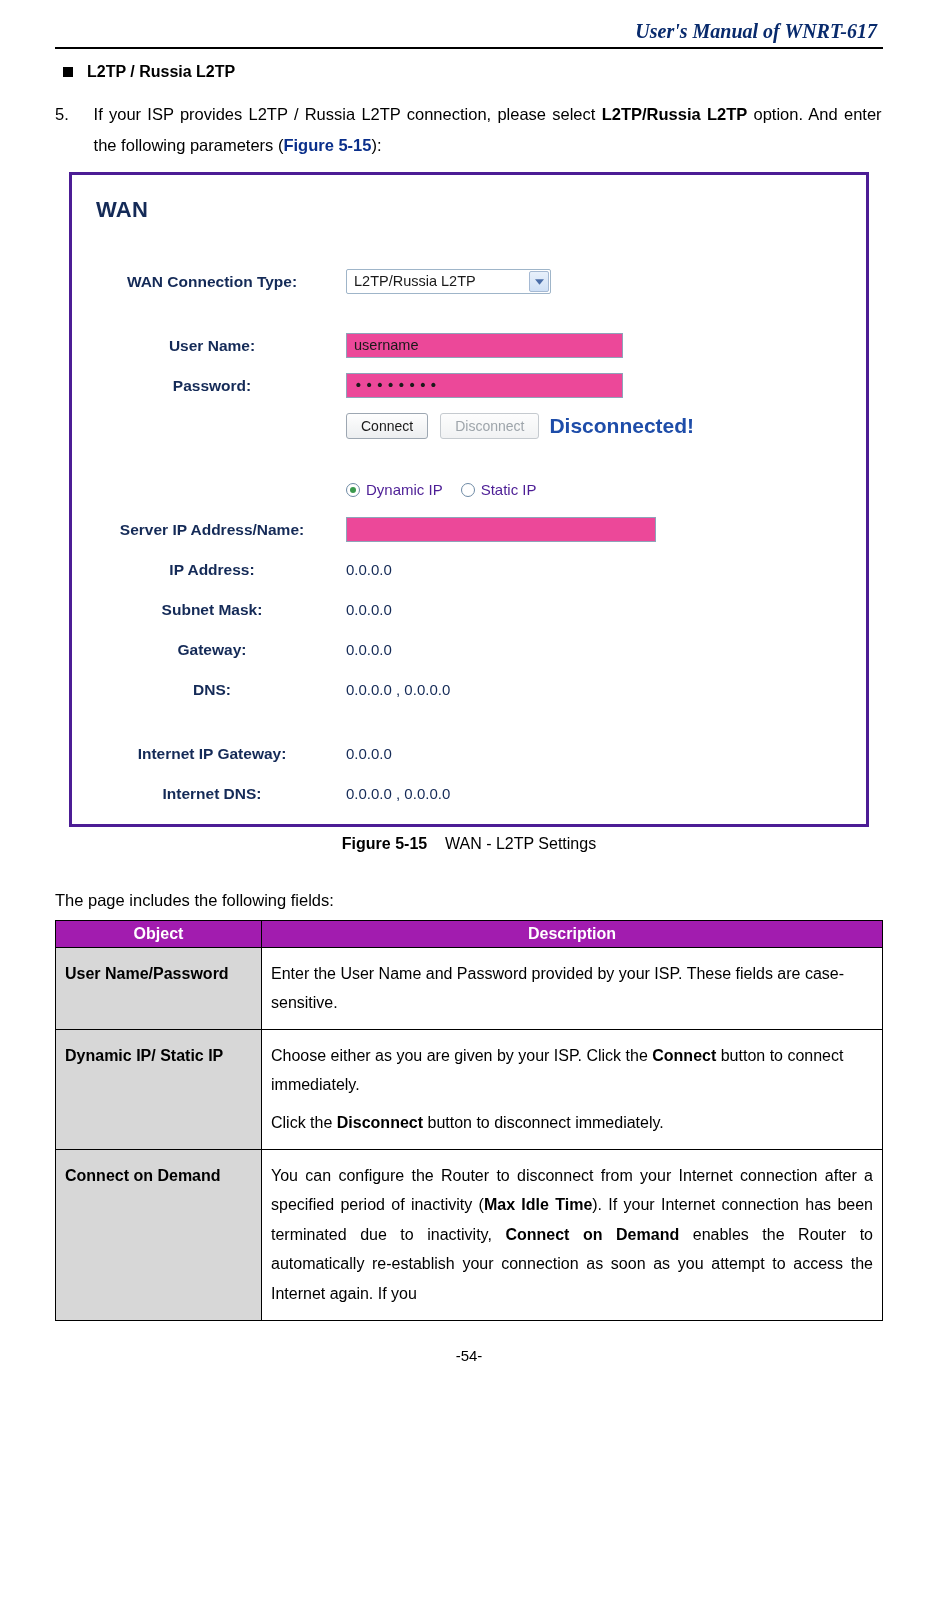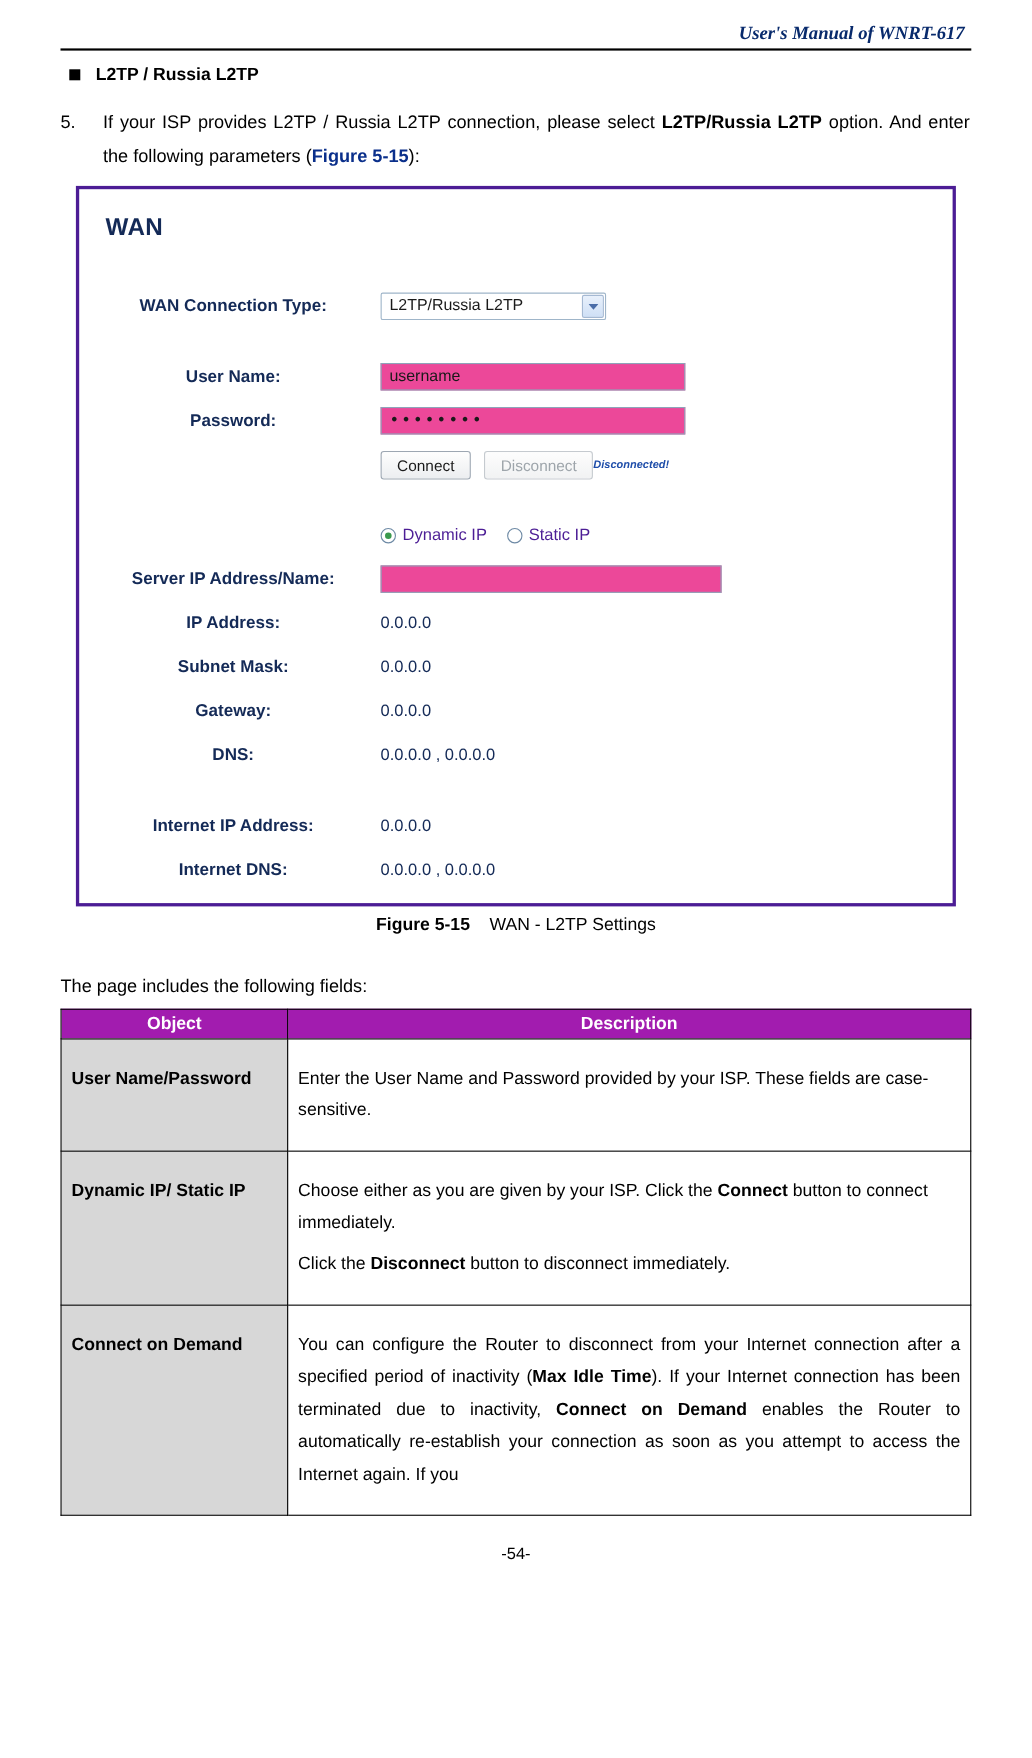--- a/index.html
+++ b/index.html
@@ -13,21 +13,21 @@
     }
     .page {
       padding: 20px 55px 30px 55px;
     }
     .header-title {
       text-align: right;
       font-family: "Times New Roman", serif;
       font-style: italic;
       font-weight: bold;
       color: #082a6c;
-      font-size: 17px;
+      font-size: 20px;
       padding-right: 6px;
       margin-bottom: 4px;
     }
     .hr {
       border: 0;
       border-top: 2px solid #000;
       margin: 0 0 14px 0;
     }
     .bullet-line {
       font-weight: bold;
@@ -136,22 +136,22 @@
       text-align: center;
     }
     .btn.disabled {
       color: #9ea5ab;
       background: linear-gradient(#fdfdfd,#f1f2f3);
       border-color:#c5cacf;
     }
     .status-txt {
       font-weight: bold;
       color: #1e4da9;
-      font-size: 10px;
-      font-style: italic;
+      font-size: 21px;
+      margin-left: 10px;
     }
     .radio {
       display: inline-flex;
       align-items: center;
       margin-right: 18px;
       font-size: 15px;
       color: #4c1d95;
     }
     .rdot {
       width: 14px; height: 14px;
@@ -185,21 +185,21 @@
     table.fields th {
       background: #a21caf;
       color: #fff;
       font-weight: bold;
       border: 1px solid #000;
       padding: 4px 6px;
       text-align: center;
     }
     table.fields td {
       border: 1px solid #000;
-      padding: 21px 9px;
+      padding: 11px 9px;
       vertical-align: top;
       line-height: 1.85;
     }
     table.fields td.obj {
       background: #d7d7d7;
       font-weight: bold;
       width: 206px;
     }
     .desc-just { text-align: justify; }
     .para-gap { margin-top: 8px; }
@@ -296,21 +296,21 @@
       <div class="val">0.0.0.0</div>
     </div>
     <div class="row">
       <div class="lbl">DNS:</div>
       <div class="val">0.0.0.0 , 0.0.0.0</div>
     </div>
 
     <div class="spacer"></div>
 
     <div class="row">
-      <div class="lbl">Internet IP Address:</div>
+      <div class="lbl">Internet IP Gateway:</div>
       <div class="val">0.0.0.0</div>
     </div>
     <div class="row" style="margin-bottom:13px">
       <div class="lbl">Internet DNS:</div>
       <div class="val">0.0.0.0 , 0.0.0.0</div>
     </div>
   </div>
 
   <div class="fig-caption">
     <b>Figure 5-15</b><span style="white-space:pre">    WAN - L2TP Settings</span>

